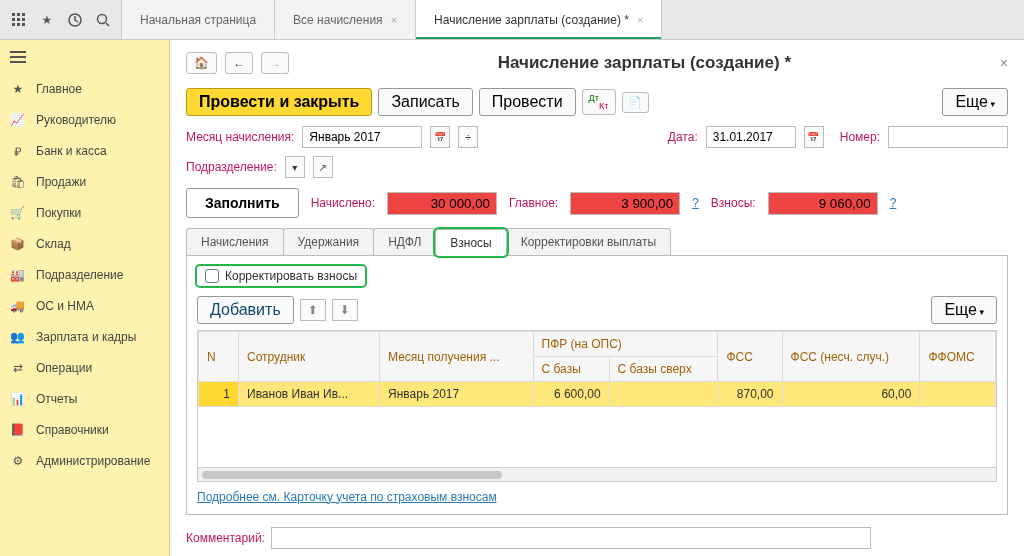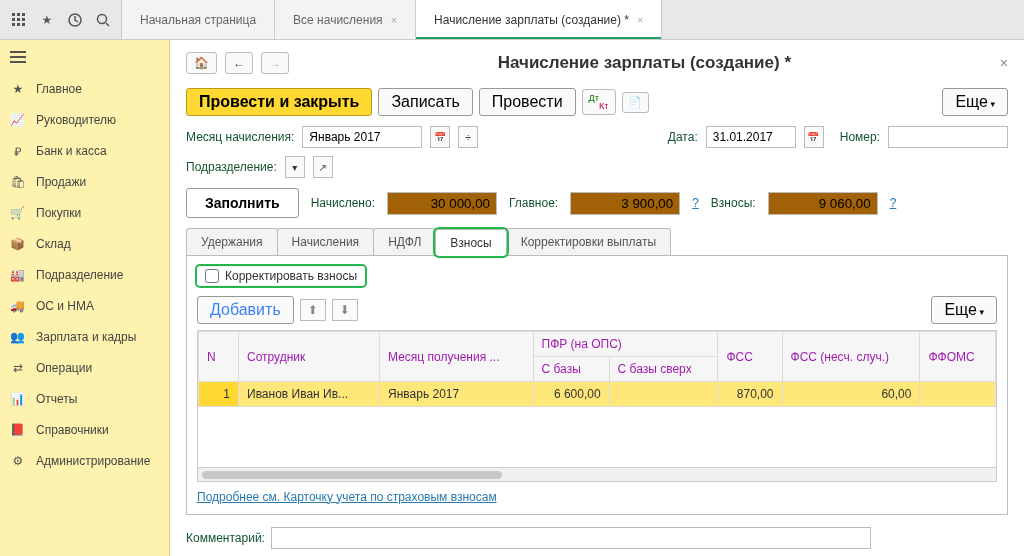--- a/index.html
+++ b/index.html
@@ -26,45 +26,45 @@
 .close-page { cursor: pointer; color: #888; font-size: 14px; }
 
 .toolbar { display: flex; align-items: center; gap: 6px; margin-bottom: 10px; }
 .btn { border: 1px solid #999; background: #fafafa; padding: 4px 12px; border-radius: 3px; cursor: pointer; font-size: 16px; }
 .btn-primary { background: #ffd832; border-color: #b79d16; font-weight: bold; }
 .btn-more { margin-left: auto; }
 .btn-more::after { content: ' ▾'; font-size: 9px; }
 .icon-btn { border: 1px solid #bbb; background: #fafafa; padding: 3px 6px; border-radius: 3px; cursor: pointer; font-size: 11px; }
 
 .form-row { display: flex; align-items: center; gap: 8px; margin-bottom: 8px; }
-.lbl { color: #14532d; }
+.lbl { color: #be185d; }
 .inp { border: 1px solid #bbb; padding: 3px 6px; font-size: 12px; background: #fff; }
 .smbtn { border: 1px solid #bbb; background: #fafafa; width: 20px; height: 22px; display: inline-flex; align-items: center; justify-content: center; cursor: pointer; font-size: 10px; }
 
 .fill-row { display: flex; align-items: center; gap: 12px; margin: 10px 0; }
 .btn-fill { background: #fff; border: 1px solid #999; padding: 6px 18px; font-size: 14px; font-weight: bold; border-radius: 3px; cursor: pointer; }
-.num-field { border: 1px solid #bbb; padding: 3px 6px; text-align: right; width: 110px; background: #a16207; }
+.num-field { border: 1px solid #bbb; padding: 3px 6px; text-align: right; width: 110px; background: #ef4444; }
 .help-q { color: #2a7ab0; cursor: pointer; text-decoration: underline; }
 
 .inner-tabs { display: flex; border-bottom: 1px solid #bbb; margin-top: 6px; }
 .itab { padding: 6px 14px; border: 1px solid #bbb; border-bottom: none; margin-right: -1px; background: #f3f3f3; cursor: pointer; border-radius: 3px 3px 0 0; color: #555; }
 .itab.active { background: #fff; position: relative; top: 1px; color: #333; }
 .itab.hl { outline: 2px solid #23b84c; outline-offset: 0; border-radius: 4px; }
 
 .tab-pane { border: 1px solid #bbb; border-top: none; padding: 10px; }
 .chk-row { display: inline-flex; align-items: center; gap: 6px; padding: 3px 8px; outline: 2px solid #23b84c; border-radius: 3px; margin-bottom: 10px; }
 .chk-row input { width: 14px; height: 14px; }
 .subbar { display: flex; align-items: center; gap: 6px; margin-bottom: 6px; }
-.btn-disabled { color: #3b82f6; }
+.btn-disabled { color: #0c4a6e; }
 .arrow-btn { border: 1px solid #bbb; background: #fafafa; width: 26px; height: 22px; display: inline-flex; align-items: center; justify-content: center; cursor: pointer; color: #888; }
 
 .grid { border: 1px solid #ccc; }
 .grid table { border-collapse: collapse; width: 100%; }
 .grid th, .grid td { border: 1px solid #ddd; padding: 5px 8px; font-size: 12px; text-align: left; }
-.grid th { background: #f6f6f6; font-weight: normal; color: #a21caf; }
+.grid th { background: #f6f6f6; font-weight: normal; color: #a16207; }
 .grid .num { text-align: right; }
 .grid tr.sel td { background: #ffe77a; }
 .grid .rownum { text-align: right; background: #ffd832 !important; width: 40px; }
 .scroll-ph { height: 14px; background: #f0f0f0; border-top: 1px solid #ccc; position: relative; }
 .scroll-ph::before { content: ''; position: absolute; left: 4px; top: 3px; width: 300px; height: 8px; background: #c8c8c8; border-radius: 4px; }
 
 .link { color: #2a7ab0; text-decoration: underline; cursor: pointer; margin-top: 8px; display: inline-block; }
 .comment-row { display: flex; align-items: center; gap: 6px; margin-top: 12px; }
 .comment-row .inp { flex: 1; max-width: 600px; }
 
@@ -227,22 +227,22 @@
       <input class="num-field" value="30 000,00" style="">
       <span class="lbl">Главное:</span>
       <input class="num-field" value="3 900,00" style="">
       <span class="help-q">?</span>
       <span class="lbl">Взносы:</span>
       <input class="num-field" value="9 060,00" style="">
       <span class="help-q">?</span>
     </div>
 
     <div class="inner-tabs">
+      <div class="itab">Начисления</div>
       <div class="itab">Удержания</div>
-      <div class="itab">Начисления</div>
       <div class="itab">НДФЛ</div>
       <div class="itab active hl">Взносы</div>
       <div class="itab">Корректировки выплаты</div>
     </div>
 
     <div class="tab-pane">
       <label class="chk-row">
         <input type="checkbox" style="">
         <span>Корректировать взносы</span>
       </label>

